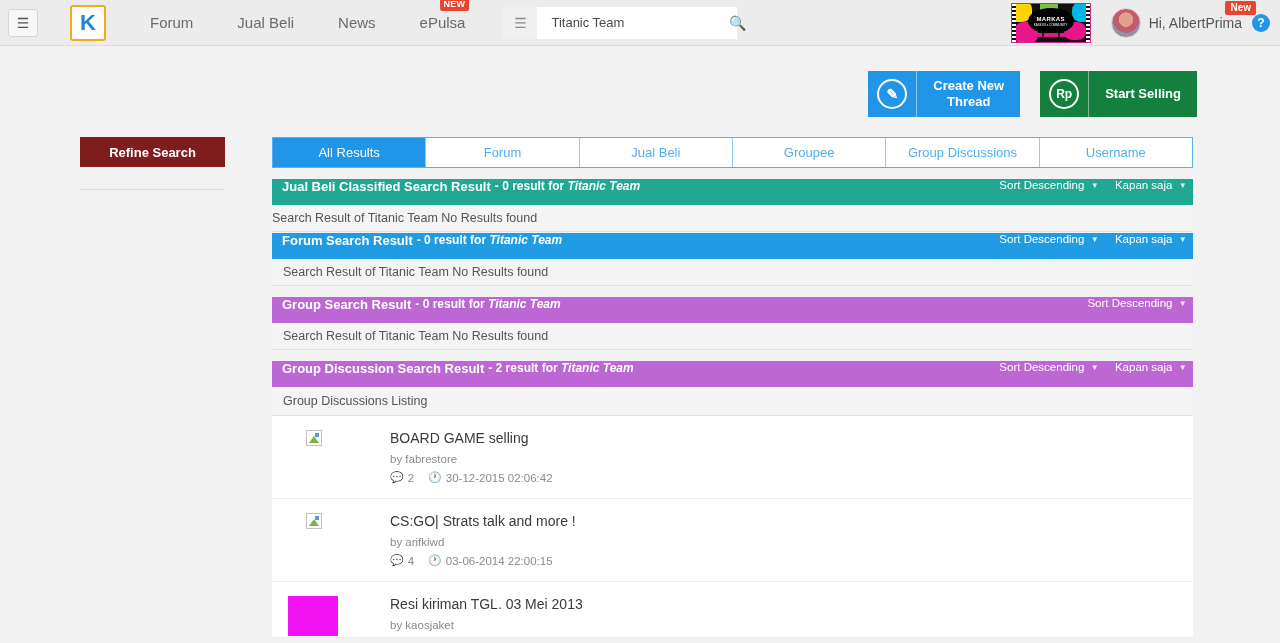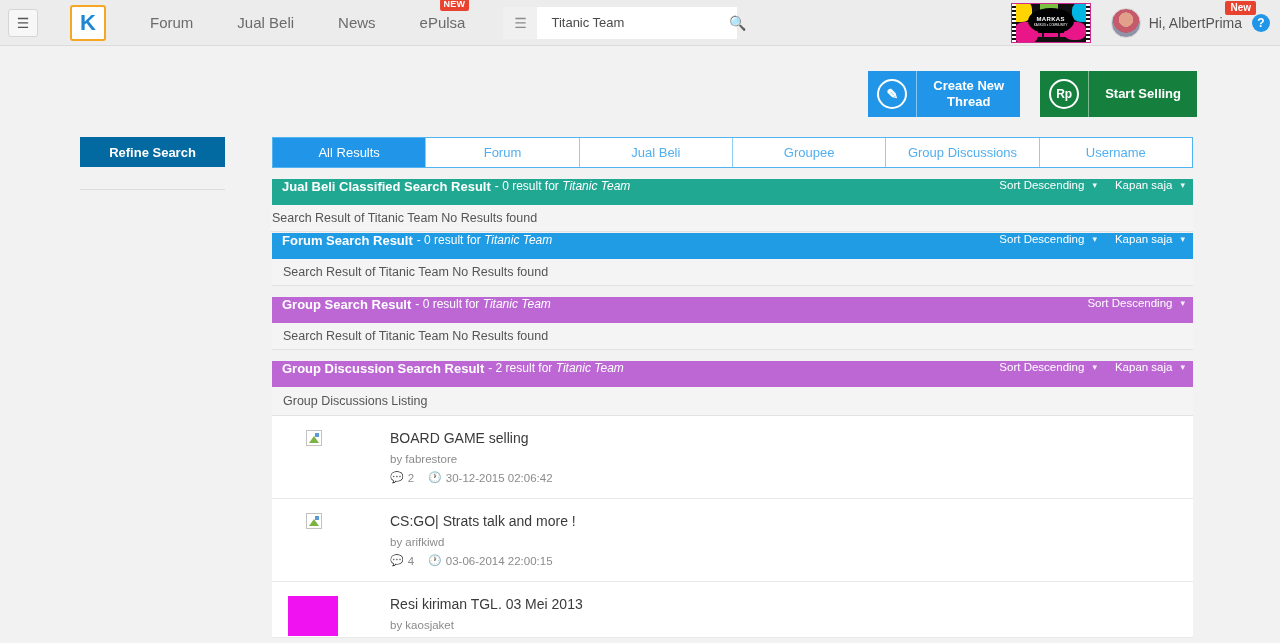--- a/index.html
+++ b/index.html
@@ -188,21 +188,21 @@
     white-space: pre-line;
   }
 
   
   .content {
     display: flex;
     padding: 20px 87px 0 80px;
   }
   .sidebar { width: 145px; flex: 0 0 145px; margin-right: 7px; }
   .refine-btn {
-    background: #0369a1; color: #fff;
+    background: #7f1d1d; color: #fff;
     height: 30px;
     display: flex; align-items: center; justify-content: center;
     font-size: 13px; font-weight: bold;
     cursor: pointer;
   }
   .sidebar-divider {
     height: 1px; background: #dcdcdc;
     margin-top: 22px;
   }
 
@@ -233,21 +233,21 @@
   .sec-head {
     height: 26px;
     display: flex; align-items: flex-start;
     padding: 0 8px 0 10px;
     color: #fff;
   }
   .sec-head.teal { background: #20a893; }
   .sec-head.blue { background: #1f9ce4; }
   .sec-head.purple { background: #bc67d4; }
   .sec-title { font-size: 13px; font-weight: bold; }
-  .sec-meta { font-size: 12px; margin-left: 4px; font-weight: normal; }
+  .sec-meta { font-size: 12px; margin-left: 4px; font-weight: bold; }
   .sec-meta i { font-style: italic; }
   .sec-ctrls { margin-left: auto; display: flex; align-items: center; }
   .sec-ctrl {
     display: flex; align-items: center;
     font-size: 11.5px; color: #fff;
     margin-left: 18px;
     cursor: pointer;
   }
   .caret {
     margin-left: 8px;

